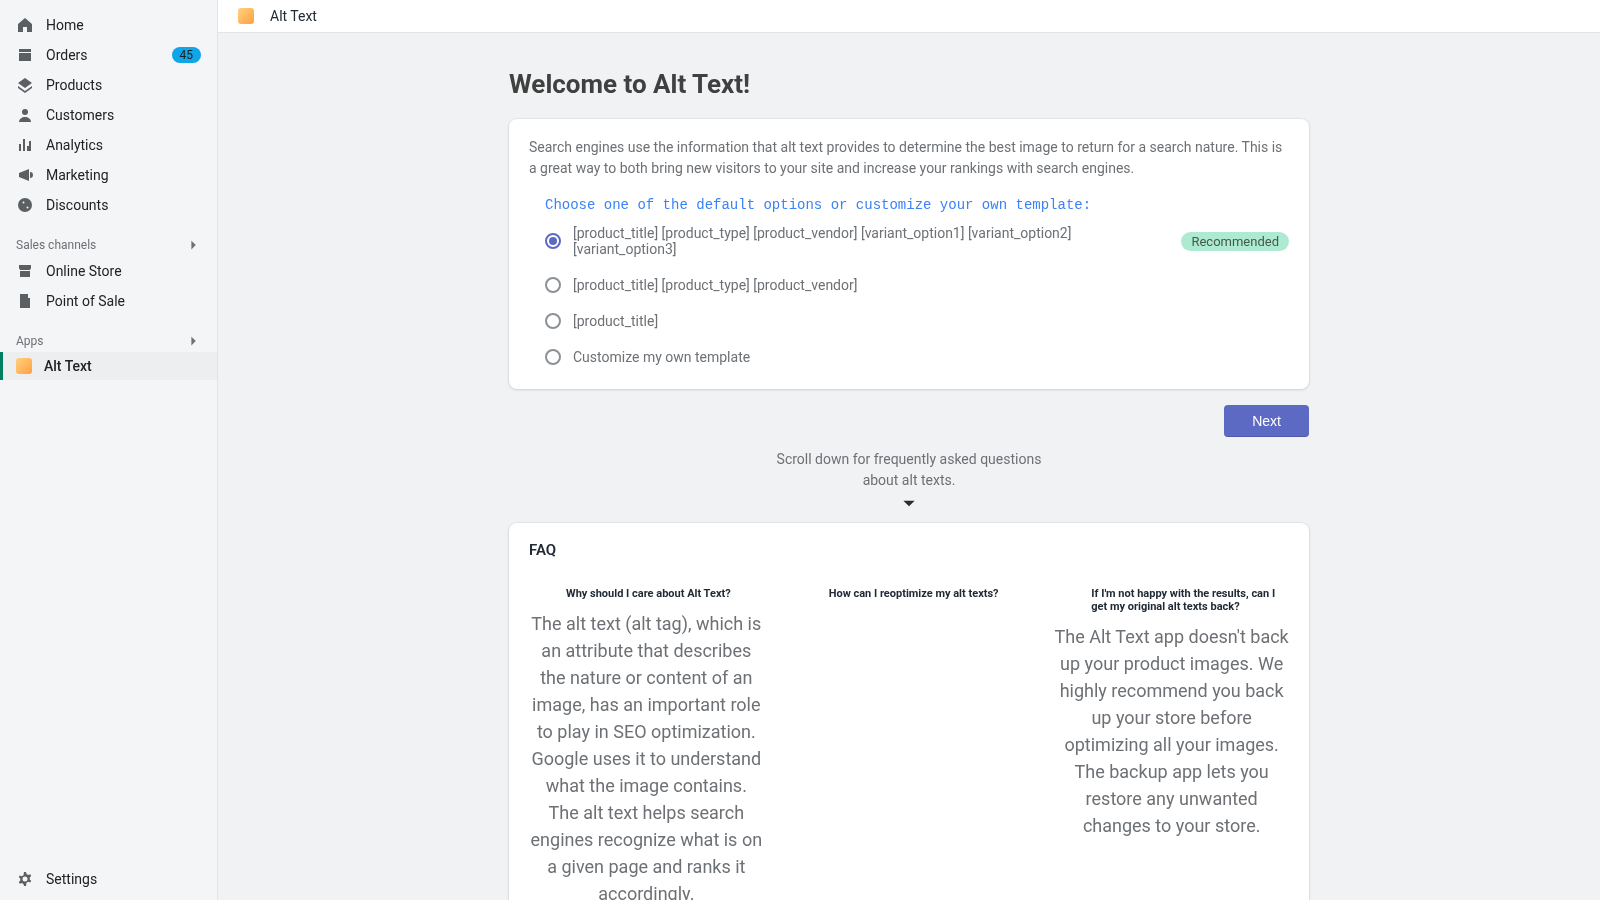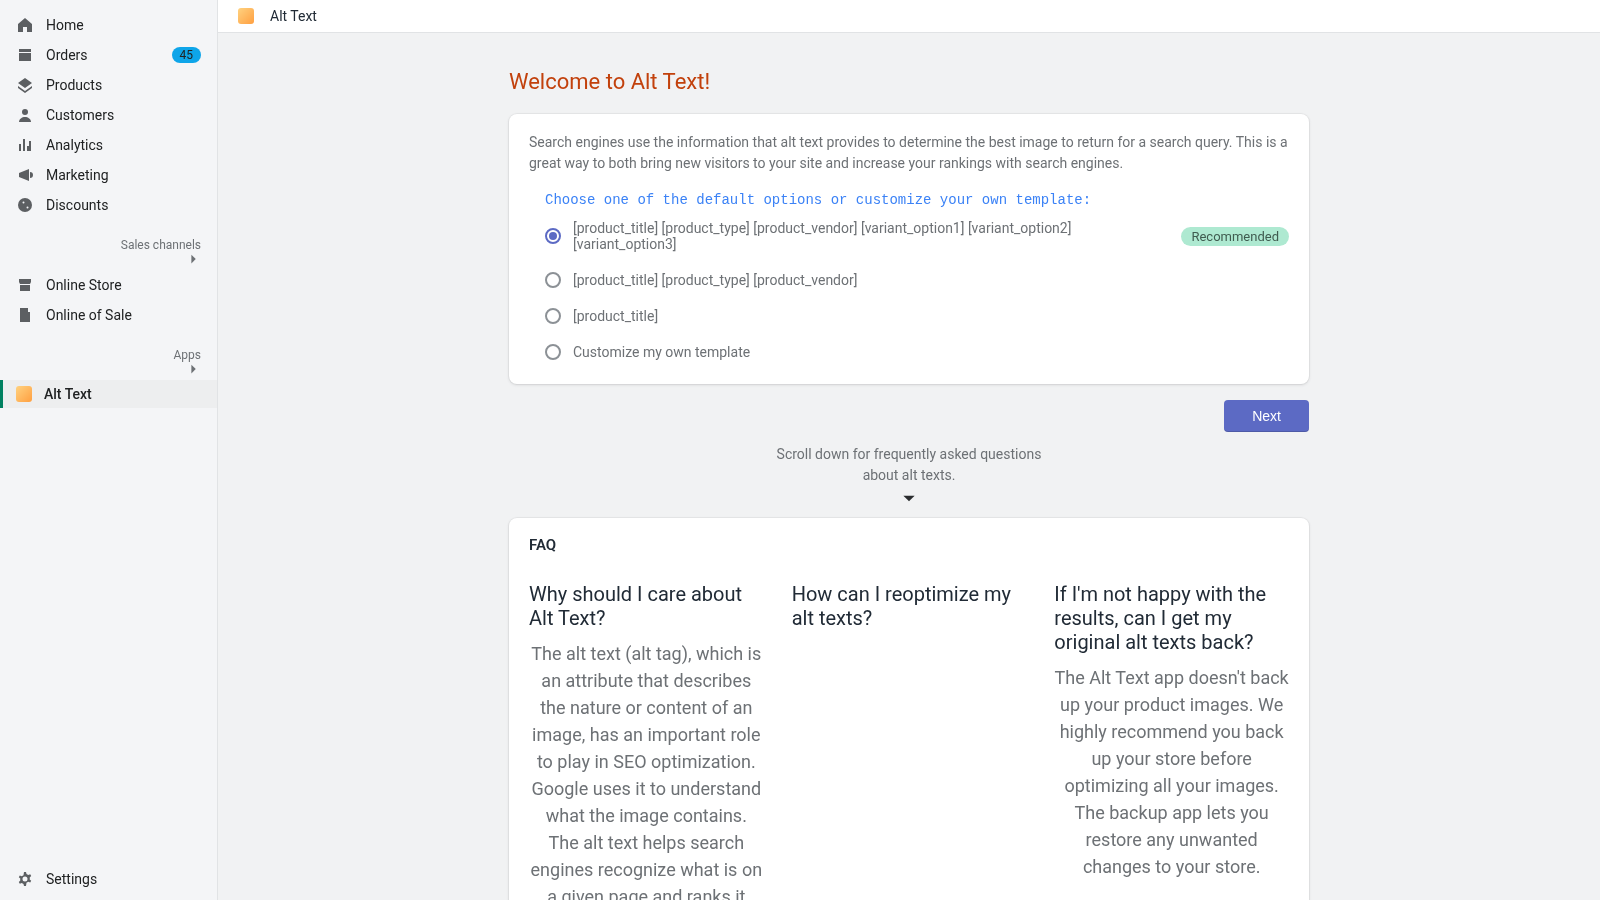--- a/index.html
+++ b/index.html
@@ -53,28 +53,27 @@
     .nav-badge {
       margin-left: auto;
       background: #0ea5e9;
       border-radius: 10px;
       padding: 1px 8px;
       font-size: 12px;
       color: #202223;
     }
     .nav-section-header {
       display: flex;
-      align-items: flex-end;
+      align-items: flex-start;
       justify-content: space-between;
       padding: 8px 16px 4px 16px;
       font-size: 12px;
       color: #6d7175;
       margin-top: 10px;
       cursor: pointer;
-      flex-direction: column;
     }
     .nav-section-header svg {
       width: 14px;
       height: 14px;
       fill: #6d7175;
     }
     .nav-item.active {
       background: #edeeef;
       border-left: 3px solid #008060;
       padding-left: 13px;
@@ -113,24 +112,24 @@
     .topbar .app-icon {
       margin-right: 6px;
     }
     .content {
       padding: 28px 0 40px;
       max-width: 800px;
       width: 100%;
       margin: 0 auto;
     }
     .page-title {
-      font-size: 22px;
-      font-weight: 400;
+      font-size: 26px;
+      font-weight: 700;
       margin: 8px 0 20px 0;
-      color: #c2410c;
+      color: #404040;
     }
     .card {
       background: #fff;
       border-radius: 8px;
       box-shadow: 0 0 0 1px rgba(63,63,68,0.05), 0 1px 3px 0 rgba(63,63,68,0.15);
       margin-bottom: 16px;
     }
     .card-desc {
       padding: 18px 20px 10px;
       color: #6d7175;
@@ -225,24 +224,25 @@
       font-weight: 600;
       font-size: 15px;
       margin-bottom: 18px;
     }
     .faq-grid {
       display: grid;
       grid-template-columns: 1fr 1fr 1fr;
       gap: 28px;
     }
     .faq-q {
-      font-weight: 400;
-      font-size: 20px;
+      font-weight: 700;
+      font-size: 11px;
       margin-bottom: 10px;
       padding-top: 10px;
+      margin-left: 37px;
     }
     .faq-a {
       color: #6d7175;
       font-size: 18px;
       line-height: 1.5;
       text-align: center;
     }
     .content-outer{
         display:flex;
         justify-content:center;
@@ -370,21 +370,21 @@
           </svg>
         </span>
         <span>Online Store</span>
       </li>
       <li class="nav-item">
         <span class="icon">
           <svg viewBox="0 0 16 16">
             <use href="#i-pos"></use>
           </svg>
         </span>
-        <span>Online of Sale</span>
+        <span>Point of Sale</span>
       </li>
     </ul>
 
   <div class="nav-section-header">
     <span>Apps</span>
     <svg viewBox="0 0 16 16">
         <use href="#i-chevron"></use>
       </svg>
   </div>
   <ul class="nav-list" id="nav-apps">
@@ -410,21 +410,21 @@
   <div class="topbar">
     <span class="app-icon"></span>
     <span>Alt Text</span>
   </div>
 
   <div class="content-outer">
     <div class="content">
       <h1 class="page-title">Welcome to Alt Text!</h1>
 
       <div class="card">
-        <p class="card-desc">Search engines use the information that alt text provides to determine the best image to return for a search query. This is a great way to both bring new visitors to your site and increase your rankings with search engines.</p>
+        <p class="card-desc">Search engines use the information that alt text provides to determine the best image to return for a search nature. This is a great way to both bring new visitors to your site and increase your rankings with search engines.</p>
         <div class="options-block">
           <p class="options-prompt">Choose one of the default options or customize your own template:</p>
           <div id="options-list">
               <div class="radio-row selected">
                 <span class="radio-circle"></span>
                 <span class="radio-label">[product_title] [product_type] [product_vendor] [variant_option1] [variant_option2] [variant_option3]</span>
                 <span class="rec-badge">Recommended</span>
               </div>
               <div class="radio-row">
                 <span class="radio-circle"></span>

